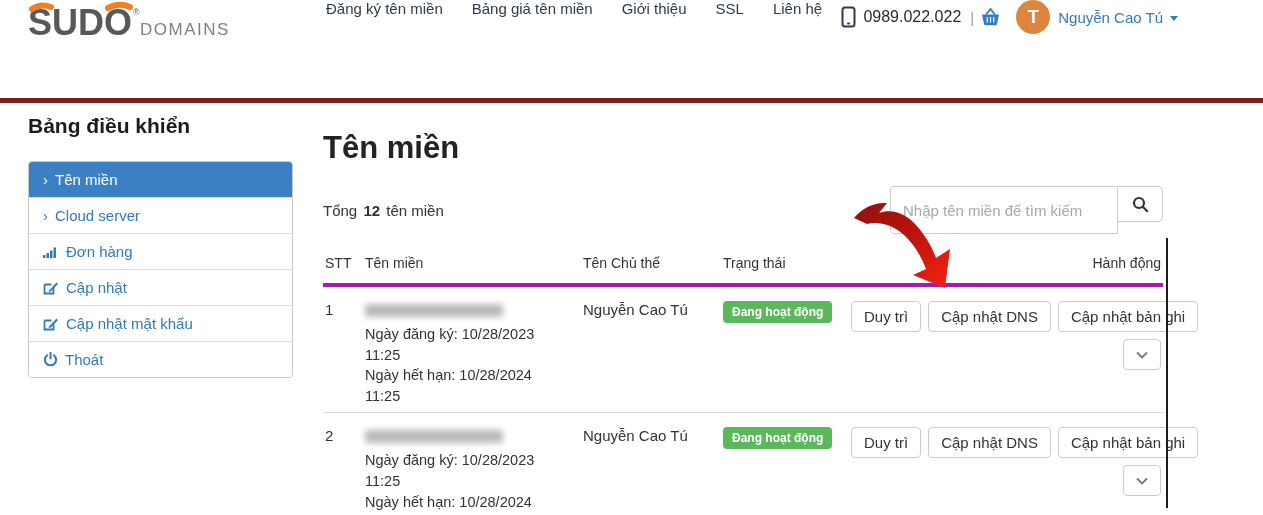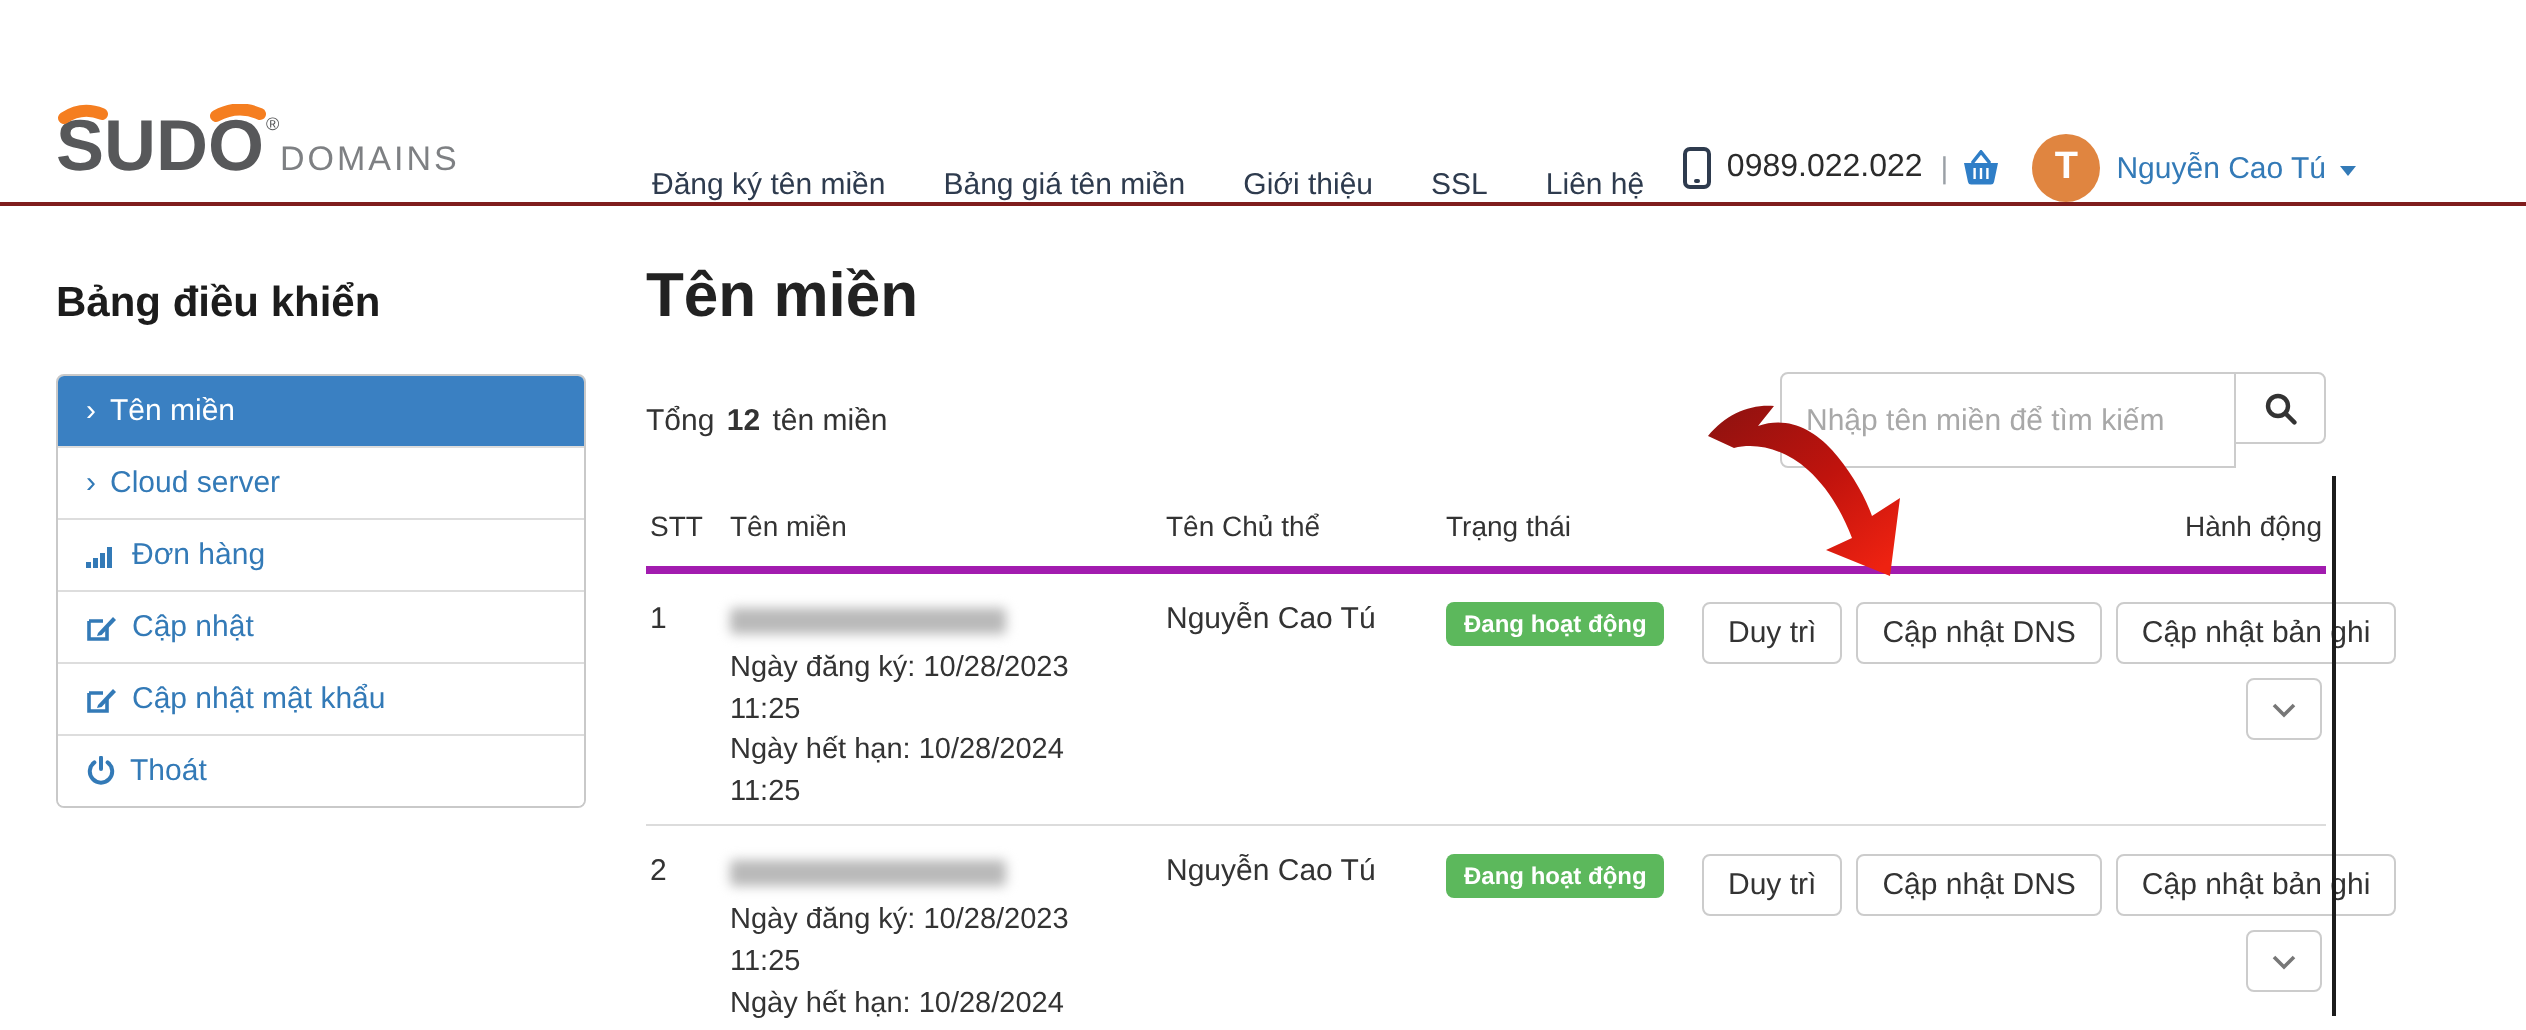--- a/index.html
+++ b/index.html
@@ -7,22 +7,22 @@
   body {
     font-family: "Liberation Sans", sans-serif;
     background: #ffffff;
     color: #333;
     position: relative;
   }
 
   
   .topbar {
     position: absolute; top: 0; left: 0; width: 1263px; height: 103px;
-    background: #fff; border-bottom: 2px solid #7f1d1d;
-    display: flex; align-items: flex-end;
+    background: #fff; border-bottom: 5px solid #7f1d1d;
+    display: flex; align-items: flex-start;
     padding: 0 85px 0 28px;
   }
   .logo { flex: 0 0 auto; margin-top: 2px; }
   .main-nav { display: flex; align-items: center; gap: 29px; margin-left: 98px; }
   .main-nav a {
     font-size: 15px; color: #2e3b4e; text-decoration: none; white-space: nowrap;
   }
   .topbar-right { margin-left: auto; display: flex; align-items: center; }
   .phone-num { font-size: 16px; color: #2b2b2b; margin-left: 7px; }
   .pipe { color: #9aa0a6; margin: 0 7px 0 9px; font-size: 15px; }
@@ -33,21 +33,21 @@
     margin: 0 8px 0 16px; flex: 0 0 auto;
   }
   .username { font-size: 15px; color: #337ab7; text-decoration: none; display: flex; align-items: center; }
   .caret-down {
     width: 0; height: 0; margin-left: 7px; margin-top: 2px;
     border-left: 4px solid transparent; border-right: 4px solid transparent;
     border-top: 5px solid #337ab7; display: inline-block;
   }
 
   
-  .sidebar { position: absolute; left: 28px; top: 140px; width: 265px; }
+  .sidebar { position: absolute; left: 28px; top: 114px; width: 265px; }
   .sidebar-title { font-size: 21px; font-weight: bold; color: #1c1c1c; }
   .side-menu {
     margin-top: 23px; background: #fff;
     border: 1px solid #c9c9c9; border-radius: 4px; overflow: hidden;
     list-style: none;
   }
   .side-item {
     display: flex; align-items: center; gap: 7px;
     padding: 9px 14px; font-size: 15px; color: #337ab7;
     border-top: 1px solid #ddd; cursor: pointer; background: #fff;

